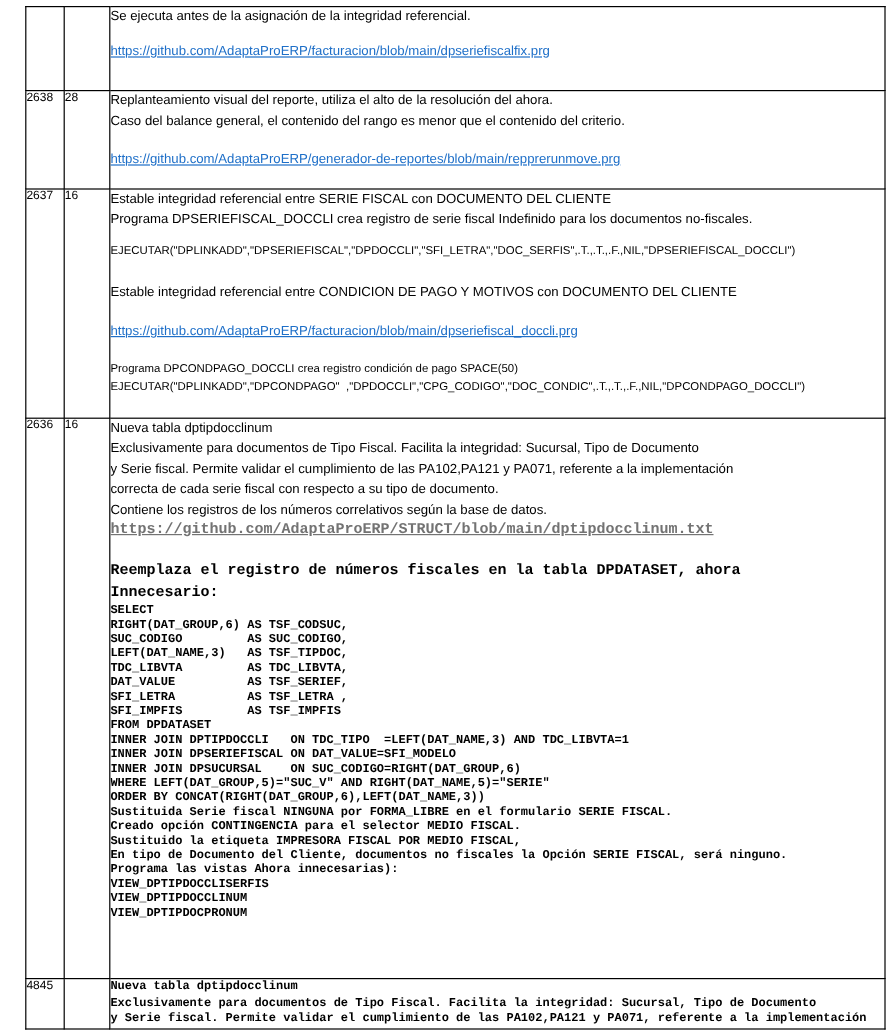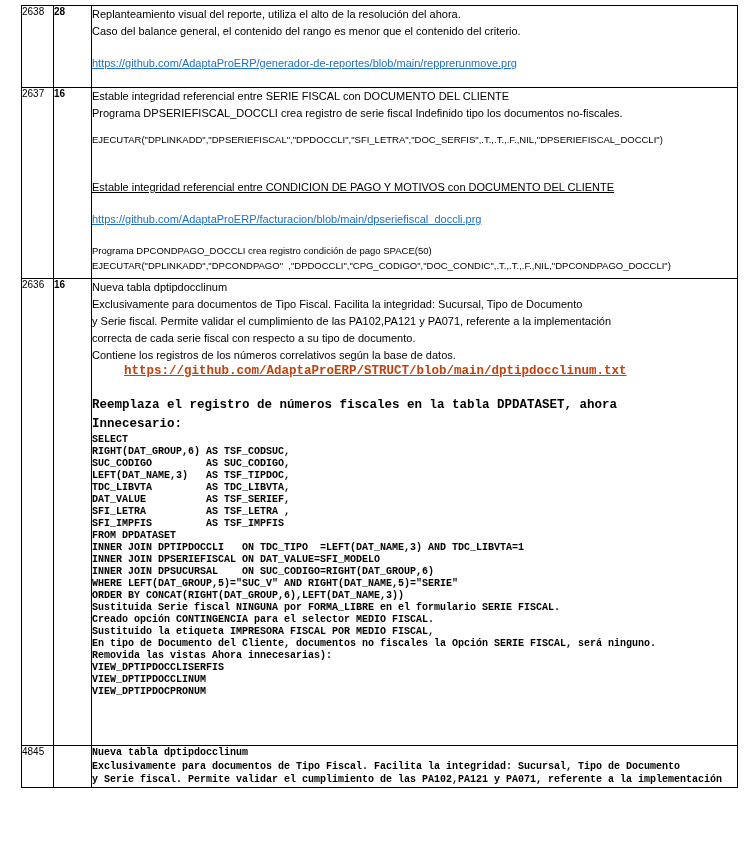--- a/index.html
+++ b/index.html
@@ -1,68 +1,76 @@
 <!DOCTYPE html>
 <html><head>
 <meta charset="utf-8">
 <style>
   html,body{margin:0;padding:0;background:#ffffff;}
   body{width:746px;height:862px;position:relative;font-family:"Liberation Sans",sans-serif;color:#000;}
   .tbl-wrap{position:absolute;left:21px;top:5px;}
   table.tbl{border-collapse:collapse;table-layout:fixed;width:716px;background:#fff;}
   table.tbl td{border:1px solid #000;vertical-align:top;padding:0;overflow:hidden;}
   td.c-id{width:32px;padding:5px 2px 0 5px;font-size:10px;line-height:12px;}
-  td.c-hrs{width:38px;padding:5px 2px 0 6px;font-size:10px;line-height:12px;font-weight:bold;}
+  td.c-hrs{width:38px;padding:5px 2px 0 6px;font-size:10px;line-height:12px;}
   td.c-desc{width:646px;padding:6px 4px 0 6px;}
   tr.r0 td{height:69px;}
   tr.r1 td{height:81px;}
   tr.r2 td{height:190px;}
   tr.r3 td{height:466px;}
   tr.r4 td{height:41px;}
   .t-sans{font-family:"Liberation Sans",sans-serif;font-size:11px;line-height:17px;white-space:pre-wrap;}
   .t-small{font-family:"Liberation Sans",sans-serif;font-size:9.5px;line-height:15px;white-space:pre;}
   .lnk{color:#1e6fc8;text-decoration:underline;cursor:pointer;}
   .t-link{font-family:"Liberation Sans",sans-serif;font-size:11px;line-height:17px;}
   .t-monolink{font-family:"Liberation Mono",monospace;font-weight:bold;font-size:12.5px;line-height:14px;}
-  .t-monolink .lnk{color:#c2410c;margin-left:32px;}
+  .t-monolink .lnk{color:#737373;}
   .t-monohead{font-family:"Liberation Mono",monospace;font-weight:bold;font-size:12.5px;line-height:19px;white-space:pre;}
   pre.t-mono{font-family:"Liberation Mono",monospace;font-weight:bold;font-size:10px;line-height:12px;margin:0;white-space:pre;}
   pre.t-monobold{font-family:"Liberation Mono",monospace;font-weight:bold;font-size:10px;line-height:13.5px;margin:0;white-space:pre;}
   .mt10{margin-top:10px;} .mt12{margin-top:12px;} .mt14{margin-top:18px;}
-  .mt15{margin-top:15px;} .mt19{margin-top:32px;text-decoration:underline;} .mt2{margin-top:2px;}
+  .mt15{margin-top:15px;} .mt19{margin-top:19px;} .mt2{margin-top:2px;}
 </style>
 </head>
 <body>
 
 <div class="tbl-wrap">
 <table class="tbl">
   <colgroup>
         <col style="width:32px">
         <col style="width:38px">
         <col style="width:646px">
       </colgroup>
 
   <tbody>
+        <tr class="r0">
+    <td class="c-id"></td>
+    <td class="c-hrs"></td>
+    <td class="c-desc">
+      <div class="t-sans">Se ejecuta antes de la asignación de la integridad referencial.</div>
+      <div class="t-link mt12"><span class="lnk">https://github.com/AdaptaProERP/facturacion/blob/main/dpseriefiscalfix.prg</span></div>
+    </td>
+  </tr>
 
   <tr class="r1">
     <td class="c-id">2638</td>
     <td class="c-hrs">28</td>
     <td class="c-desc">
       <div class="t-sans">Replanteamiento visual del reporte, utiliza el alto de la resolución del ahora.
 Caso del balance general, el contenido del rango es menor que el contenido del criterio.</div>
       <div class="t-link mt15"><span class="lnk">https://github.com/AdaptaProERP/generador-de-reportes/blob/main/repprerunmove.prg</span></div>
     </td>
   </tr>
 
   <tr class="r2">
     <td class="c-id">2637</td>
     <td class="c-hrs">16</td>
     <td class="c-desc">
       <div class="t-sans">Estable integridad referencial entre SERIE FISCAL con DOCUMENTO DEL CLIENTE
-Programa DPSERIEFISCAL_DOCCLI crea registro de serie fiscal Indefinido tipo los documentos no-fiscales.</div>
+Programa DPSERIEFISCAL_DOCCLI crea registro de serie fiscal Indefinido para los documentos no-fiscales.</div>
       <div class="t-small mt10">EJECUTAR("DPLINKADD","DPSERIEFISCAL","DPDOCCLI","SFI_LETRA","DOC_SERFIS",.T.,.T.,.F.,NIL,"DPSERIEFISCAL_DOCCLI")</div>
       <div class="t-sans mt19">Estable integridad referencial entre CONDICION DE PAGO Y MOTIVOS con DOCUMENTO DEL CLIENTE</div>
       <div class="t-link mt15"><span class="lnk">https://github.com/AdaptaProERP/facturacion/blob/main/dpseriefiscal_doccli.prg</span></div>
       <div class="t-small mt15">Programa DPCONDPAGO_DOCCLI crea registro condición de pago SPACE(50)
 EJECUTAR("DPLINKADD","DPCONDPAGO"  ,"DPDOCCLI","CPG_CODIGO","DOC_CONDIC",.T.,.T.,.F.,NIL,"DPCONDPAGO_DOCCLI")</div>
     </td>
   </tr>
 
   <tr class="r3">
     <td class="c-id">2636</td>
@@ -87,21 +95,21 @@
 FROM DPDATASET
 INNER JOIN DPTIPDOCCLI   ON TDC_TIPO  =LEFT(DAT_NAME,3) AND TDC_LIBVTA=1
 INNER JOIN DPSERIEFISCAL ON DAT_VALUE=SFI_MODELO
 INNER JOIN DPSUCURSAL    ON SUC_CODIGO=RIGHT(DAT_GROUP,6)
 WHERE LEFT(DAT_GROUP,5)="SUC_V" AND RIGHT(DAT_NAME,5)="SERIE"
 ORDER BY CONCAT(RIGHT(DAT_GROUP,6),LEFT(DAT_NAME,3))</pre>
       <pre class="t-mono mt12">Sustituida Serie fiscal NINGUNA por FORMA_LIBRE en el formulario SERIE FISCAL.
 Creado opción CONTINGENCIA para el selector MEDIO FISCAL.
 Sustituido la etiqueta IMPRESORA FISCAL POR MEDIO FISCAL,
 En tipo de Documento del Cliente, documentos no fiscales la Opción SERIE FISCAL, será ninguno.</pre>
-      <pre class="t-mono mt14">Removida las vistas Ahora innecesarias):
+      <pre class="t-mono mt14">Programa las vistas Ahora innecesarias):
 VIEW_DPTIPDOCCLISERFIS
 VIEW_DPTIPDOCCLINUM
 VIEW_DPTIPDOCPRONUM</pre>
     </td>
   </tr>
 
   <tr class="r4">
     <td class="c-id">4845</td>
     <td class="c-hrs"></td>
     <td class="c-desc">

